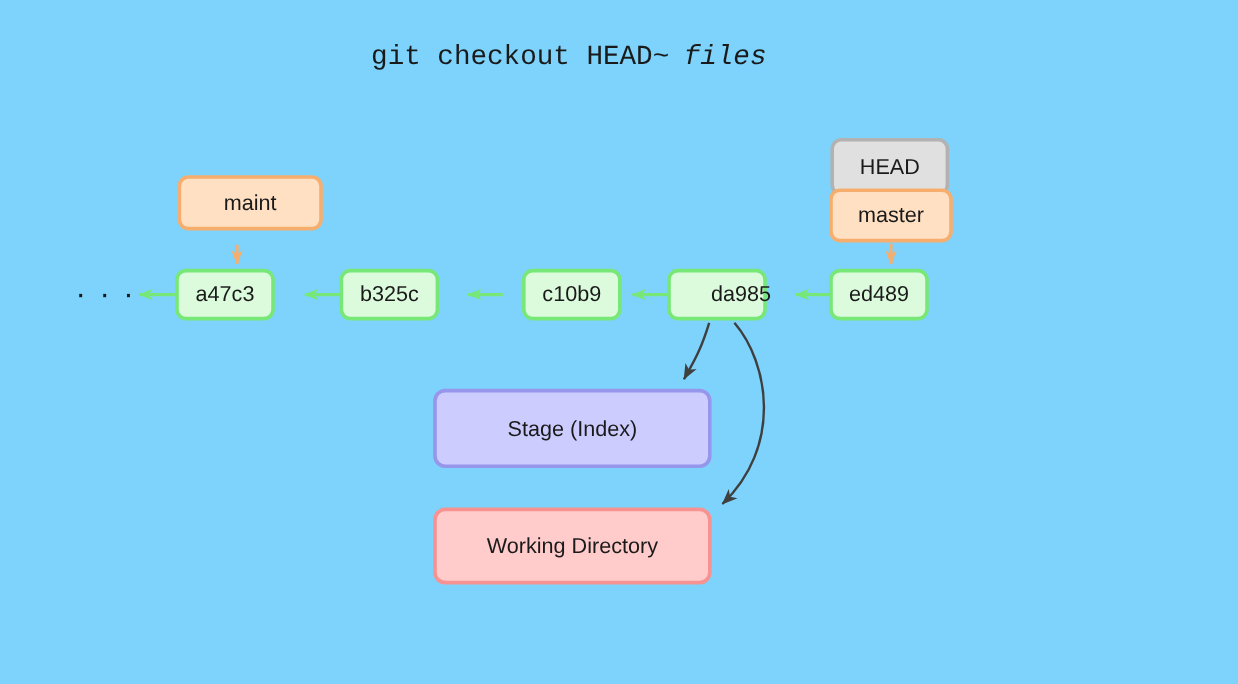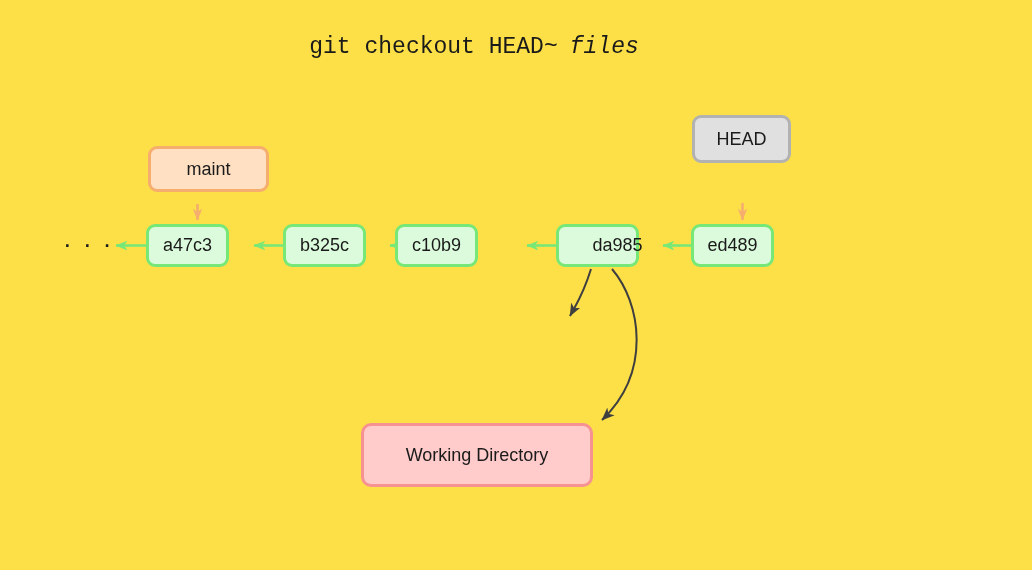--- a/index.html
+++ b/index.html
@@ -1,20 +1,20 @@
 <!DOCTYPE html>
 <html style="--c-commit-fill: #dcfbdc; --c-commit-border: #77e877; --c-branch-fill: #ffe0c2; --c-branch-border: #f6ae6e; --c-head-fill: #e0e0e0; --c-head-border: #b2b2b2; --c-stage-fill: #ccccff; --c-stage-border: #9696ec; --c-working-fill: #ffcbcb; --c-working-border: #f79292; --c-dark-arrow: #3f3f3f; --c-text: #1a1a1a;"><head>
 <meta charset="utf-8">
 <style>
   html, body { margin: 0; padding: 0; background: #ffffff; }
   #canvas {
     position: relative;
     width: 1032px;
     height: 570px;
-    background: #fde047;
+    background: #7dd3fc;
     overflow: hidden;
     font-family: "Liberation Sans", "DejaVu Sans", sans-serif;
     color: var(--c-text, #1a1a1a);
   }
 
   
   .title {
     position: absolute;
     top: 34px;
     left: 474px;
@@ -53,21 +53,21 @@
     top: 224px;
     width: 83px;
     height: 43px;
     background: var(--c-commit-fill, #dcfbdc);
     border: 3.5px solid var(--c-commit-border, #77e877);
     border-radius: 9px;
     z-index: 2;
   }
   .commit-0 { left: 146px; }
   .commit-1 { left: 283px; }
-  .commit-2 { left: 395px; }
+  .commit-2 { left: 435px; }
   .commit-3 { left: 556px; padding-left: 40px; }
   .commit-4 { left: 691px; }
 
   .branch {
     background: var(--c-branch-fill, #ffe0c2);
     border: 3px solid var(--c-branch-border, #f6ae6e);
     border-radius: 9px;
   }
   .maint  { left: 148px; top: 146px; width: 121px;  height: 46px; z-index: 2; }
   .master { left: 691px; top: 157px; width: 103px; height: 45px; z-index: 2; }
@@ -151,16 +151,18 @@
   <div class="ellipsis">· · ·</div>
 
   <div class="box commit commit-0">a47c3</div>
   <div class="box commit commit-1">b325c</div>
   <div class="box commit commit-2">c10b9</div>
   <div class="box commit commit-3">da985</div>
   <div class="box commit commit-4">ed489</div>
 
   <div class="box head">HEAD</div>
   <div class="box branch maint">maint</div>
+  <div class="box branch master">master</div>
 
+  <div class="box area stage">Stage (Index)</div>
   <div class="box area working">Working Directory</div>
 
 </div>
 
 </body></html>

